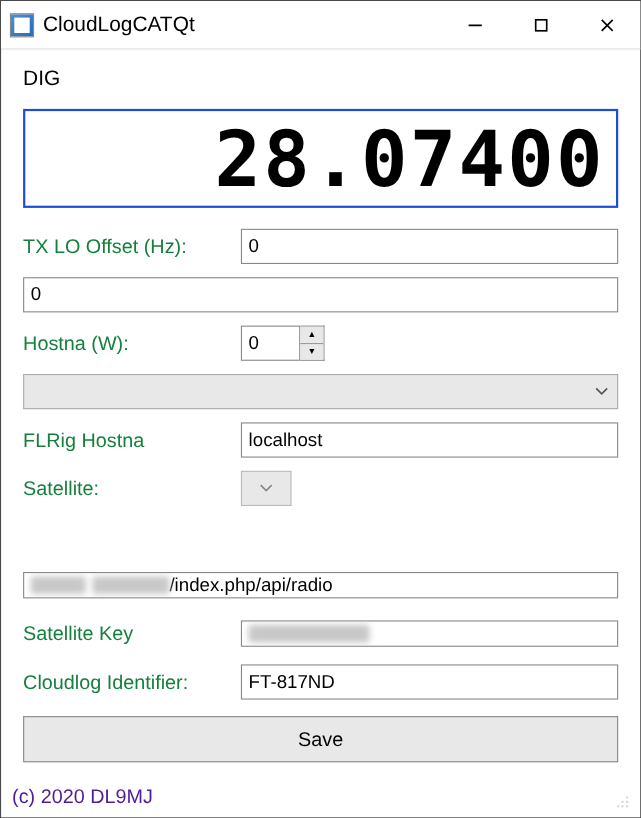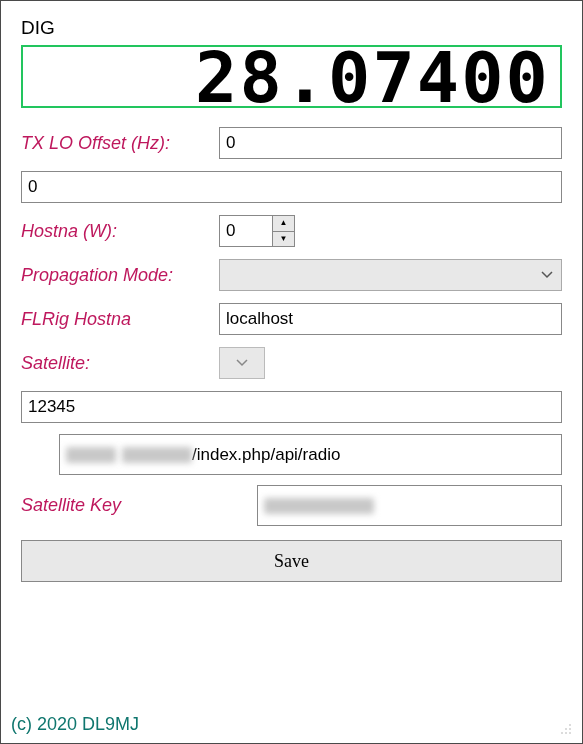--- a/index.html
+++ b/index.html
@@ -67,47 +67,46 @@
     .win-btn svg { width: 14px; height: 14px; }
     .content {
       flex: 1;
       padding: 16px 20px 0 20px;
       display: flex;
       flex-direction: column;
     }
     .mode-label {
       font-size: 19px;
       color: #000;
-      margin-bottom: 6px;
+      margin-bottom: 16px;
     }
     .freq-display {
-      border: 2px solid #22c55e;
-      height: 63px;
+      border: 2px solid #1d4ed8;
+      height: 90px;
       display: flex;
       align-items: center;
       justify-content: flex-end;
       padding-right: 8px;
       margin-bottom: 18px;
       font-family: 'Courier New', monospace;
       text-align: right;
     }
     .freq-svg {
       height: 62px;
     }
     .form-row {
       display: flex;
       align-items: center;
       margin-bottom: 10px;
       min-height: 34px;
     }
     .form-label {
       width: 198px;
       font-size: 18px;
-      color: #be185d;
-      font-style: italic;
+      color: #15803d;
     }
     .form-input {
       flex: 1;
       height: 32px;
       border: 1px solid #888;
       padding: 2px 6px;
       font-size: 17px;
       font-family: inherit;
       background: #fff;
     }
@@ -157,64 +156,85 @@
       display: flex;
       align-items: center;
       justify-content: center;
     }
     .chevron {
       width: 12px;
       height: 8px;
     }
     .blurred-input {
       flex: 1;
-      height: 41px;
+      height: 24px;
       border: 1px solid #888;
       padding: 2px 6px;
       font-size: 17px;
       display: flex;
       align-items: center;
       background: #fff;
       overflow: hidden;
-      margin-left: 38px;
     }
     .blur-blob {
       display: inline-block;
       height: 16px;
       background: #c8c8c8;
       filter: blur(3px);
       border-radius: 2px;
     }
     .save-btn {
       height: 42px;
       border: 1px solid #888;
       background: #e8e8e8;
       font-size: 18px;
-      font-family: Liberation Serif, serif;
+      font-family: Liberation Sans, sans-serif;
       margin-top: 4px;
     }
     .footer {
       padding: 8px 10px 8px 10px;
       font-size: 18px;
-      color: #0f766e;
+      color: #4c1d95;
       display: flex;
       justify-content: space-between;
       align-items: flex-end;
       text-align: center;
     }
     .resize-grip {
       width: 14px;
       height: 14px;
       opacity: 0.3;
     }
   </style>
 </head>
 <body>
 
 <div class="window">
+  <div class="titlebar">
+    <div class="app-icon"></div>
+    <div class="title-text">CloudLogCATQt</div>
+    <div class="win-controls">
+      <button class="win-btn">
+        <svg viewBox="0 0 14 14">
+            <line x1="1" y1="7" x2="13" y2="7" stroke="#000" stroke-width="1.5"></line>
+          </svg>
+      </button>
+      <button class="win-btn">
+        <svg viewBox="0 0 14 14">
+            <rect x="2" y="2" width="10" height="10" fill="none" stroke="#000" stroke-width="1.5"></rect>
+          </svg>
+      </button>
+      <button class="win-btn">
+        <svg viewBox="0 0 14 14">
+            <line x1="2" y1="2" x2="12" y2="12" stroke="#000" stroke-width="1.5"></line>
+            <line x1="12" y1="2" x2="2" y2="12" stroke="#000" stroke-width="1.5"></line>
+          </svg>
+      </button>
+    </div>
+  </div>
 
   <div class="content">
     <div class="mode-label">DIG</div>
 
     <div class="freq-display">
       <svg class="freq-svg" viewBox="0 0 360 60">
         <g fill="#000" font-family="monospace" font-size="68" font-weight="600" text-anchor="end">
           <text x="358" y="54" style="font-stretch:expanded;letter-spacing:2px">28.07400</text>
         </g>
       </svg>
@@ -234,21 +254,20 @@
       <div class="spinner-wrap">
         <input class="spinner-input" value="0" style="">
         <div class="spinner-btns">
           <button class="spinner-up">▲</button>
           <button class="spinner-down">▼</button>
         </div>
       </div>
     </div>
 
     <div class="form-row">
-      <div class="form-label">Propagation Mode:</div>
       <div class="combo">
         <svg class="chevron" viewBox="0 0 12 8">
             <polyline points="1,1 6,6 11,1" fill="none" stroke="#555" stroke-width="1.5"></polyline>
           </svg>
       </div>
     </div>
 
     <div class="form-row">
       <div class="form-label">FLRig Hostna</div>
       <input class="form-input" value="localhost" style="">
@@ -257,39 +276,42 @@
     <div class="form-row">
       <div class="form-label">Satellite:</div>
       <div class="combo-small">
         <svg class="chevron" viewBox="0 0 12 8">
             <polyline points="1,1 6,6 11,1" fill="none" stroke="#888" stroke-width="1.5"></polyline>
           </svg>
       </div>
     </div>
 
     <div class="form-row">
-      <input class="form-input" value="12345" style="">
     </div>
 
     <div class="form-row">
       <div class="blurred-input">
         <span class="blur-blob" style="width:50px"></span>
         <span style="width:6px"></span>
         <span class="blur-blob" style="width:70px"></span>
         <span>/index.php/api/radio</span>
       </div>
     </div>
 
     <div class="form-row">
       <div class="form-label">Satellite Key</div>
       <div class="blurred-input">
         <span class="blur-blob" style="width:110px"></span>
       </div>
     </div>
 
+    <div class="form-row">
+      <div class="form-label">Cloudlog Identifier:</div>
+      <input class="form-input" value="FT-817ND" style="">
+    </div>
 
     <button class="save-btn">Save</button>
   </div>
 
   <div class="footer">
     <span>(c) 2020 DL9MJ</span>
     <svg class="resize-grip" viewBox="0 0 14 14">
       <circle cx="12" cy="4" r="1" fill="#666"></circle>
       <circle cx="8" cy="8" r="1" fill="#666"></circle>
       <circle cx="12" cy="8" r="1" fill="#666"></circle>

